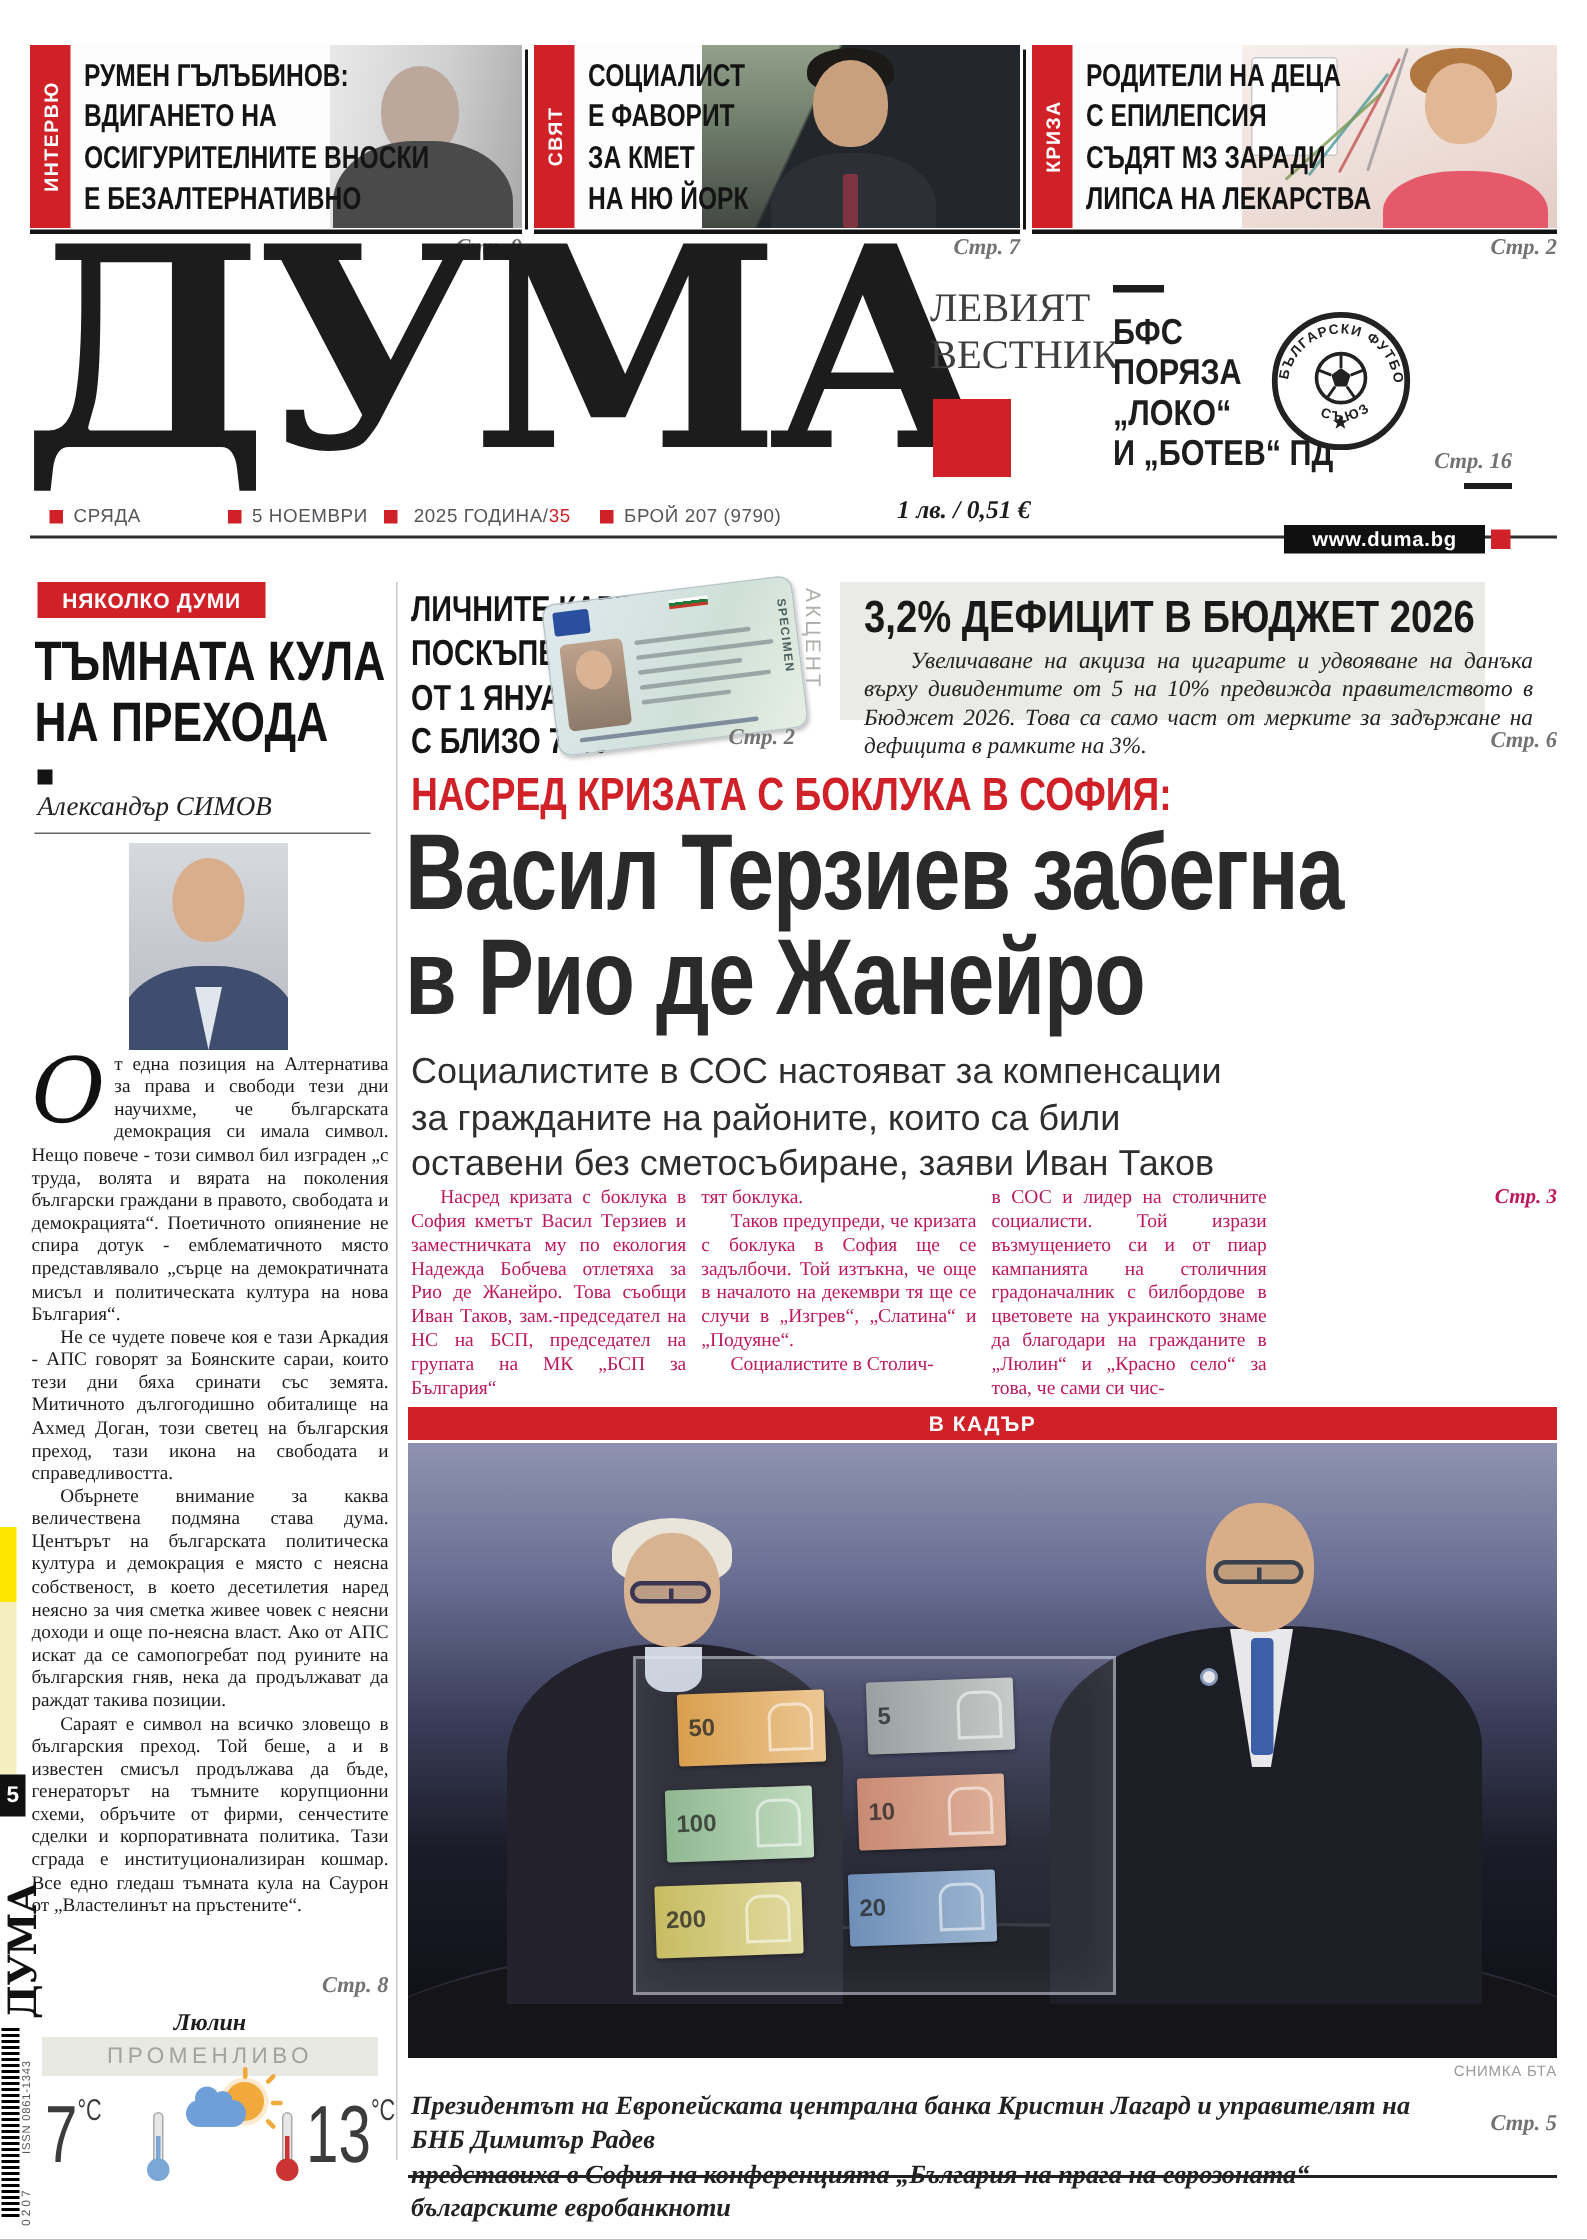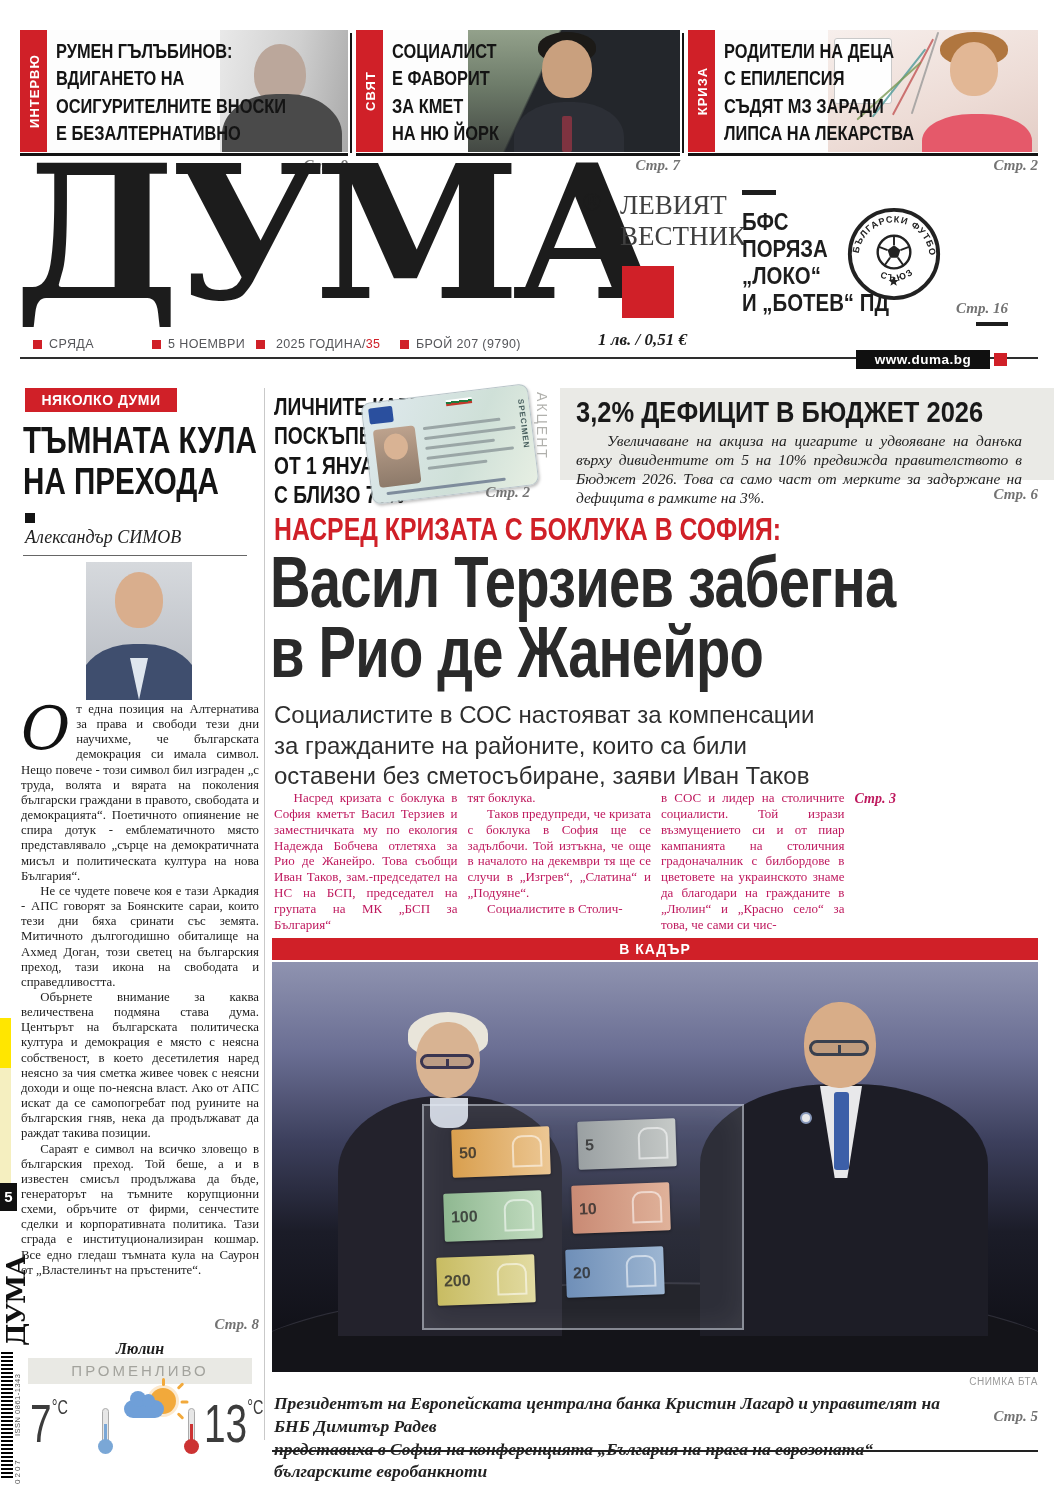--- a/index.html
+++ b/index.html
@@ -147,37 +147,37 @@
   .idl1{left:58px;top:30px;width:78px}.idl2{left:58px;top:40px;width:92px}
   .idl3{left:58px;top:50px;width:70px}.idl4{left:58px;top:60px;width:88px}
   .idl5{left:58px;top:70px;width:60px}.idl6{left:14px;top:90px;width:120px;background:#7e8c9c}
   .id-spec{position:absolute;right:3px;top:14px;writing-mode:vertical-rl;
            font:700 8px "Liberation Sans",sans-serif;color:#49605f;letter-spacing:1px}
   .id-page{left:440px;top:484px;width:90px;text-align:right}
 
   
   .ak-label{left:534px;top:392px;height:92px;writing-mode:vertical-rl;
             font:300 14px "Liberation Sans",sans-serif;color:#b0b0ac;letter-spacing:2px}
-  .ak-box{left:560px;top:388px;width:494px;height:92px;background:var(--panel-gray,#eaeae6)}
+  .ak-box{left:560px;top:388px;width:430px;height:92px;background:var(--panel-gray,#eaeae6)}
   .ak-title{position:absolute;left:16px;top:7px;font-size:30px;transform:scaleX(.85);width:540px;color:#191919}
   .ak-text{position:absolute;left:16px;top:44px;width:446px;font-style:italic;font-size:15.5px;
            line-height:1.22;text-indent:2em;color:#222;text-align:justify}
   .ak-page{left:948px;top:486px;width:90px;text-align:right}
 
   
   .kicker{left:274px;top:512px;font-size:31px;transform:scaleX(.8);color:var(--accent,#d02028);width:900px}
   .headline{left:270px;top:548px;font-size:72px;line-height:.97;letter-spacing:-1px;color:#2a2a2a;
             transform:scaleX(.78);width:980px}
   .subhead{left:274px;top:700px;font-family:"Liberation Sans",sans-serif;font-size:24px;
            line-height:1.28;color:#2e2e2e;width:680px}
   .cols{left:274px;top:790px;width:764px;height:150px;display:flex;gap:10px;overflow:hidden}
   .col{width:176px;flex:1;font-size:13px;line-height:1.22;text-align:justify;color:#be185d}
   .col p{margin:0}
   .col p.ind{text-indent:1.5em}
-  .colpage{margin-top:14px;text-align:left;font-style:italic;font-weight:700;font-size:14px}
+  .colpage{margin-top:14px;text-align:right;font-style:italic;font-weight:700;font-size:14px}
 
   
   .vk-bar{left:272px;top:938px;width:766px;height:22px;background:var(--accent,#d02028);color:#fff;
           font:700 14px/22px "Liberation Sans",sans-serif;text-align:center;letter-spacing:1px}
   .photo-main{left:272px;top:962px;width:766px;height:410px;overflow:hidden;
      background:linear-gradient(180deg,#8f93b0 0,#6a6e93 90px,#3c3f5c 180px,#1b1c28 270px,#0d0d12 100%)}
   .pm-table{position:absolute;left:-40px;bottom:-80px;width:846px;height:170px;background:#141419;
             border-radius:50%;border-top:2px solid #2e2e38}
   .fig{position:absolute}
   .fig .fhead{position:absolute;border-radius:48%}

